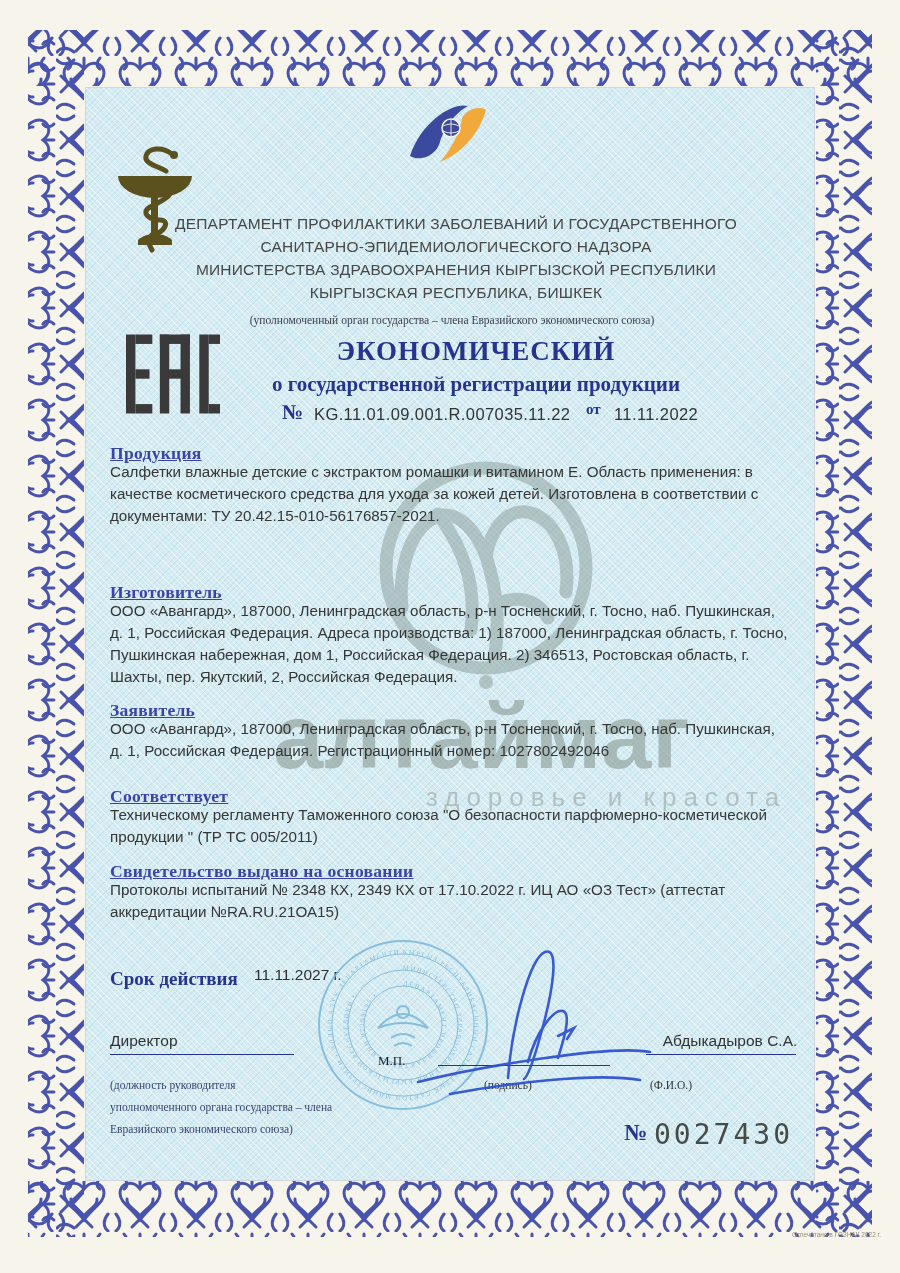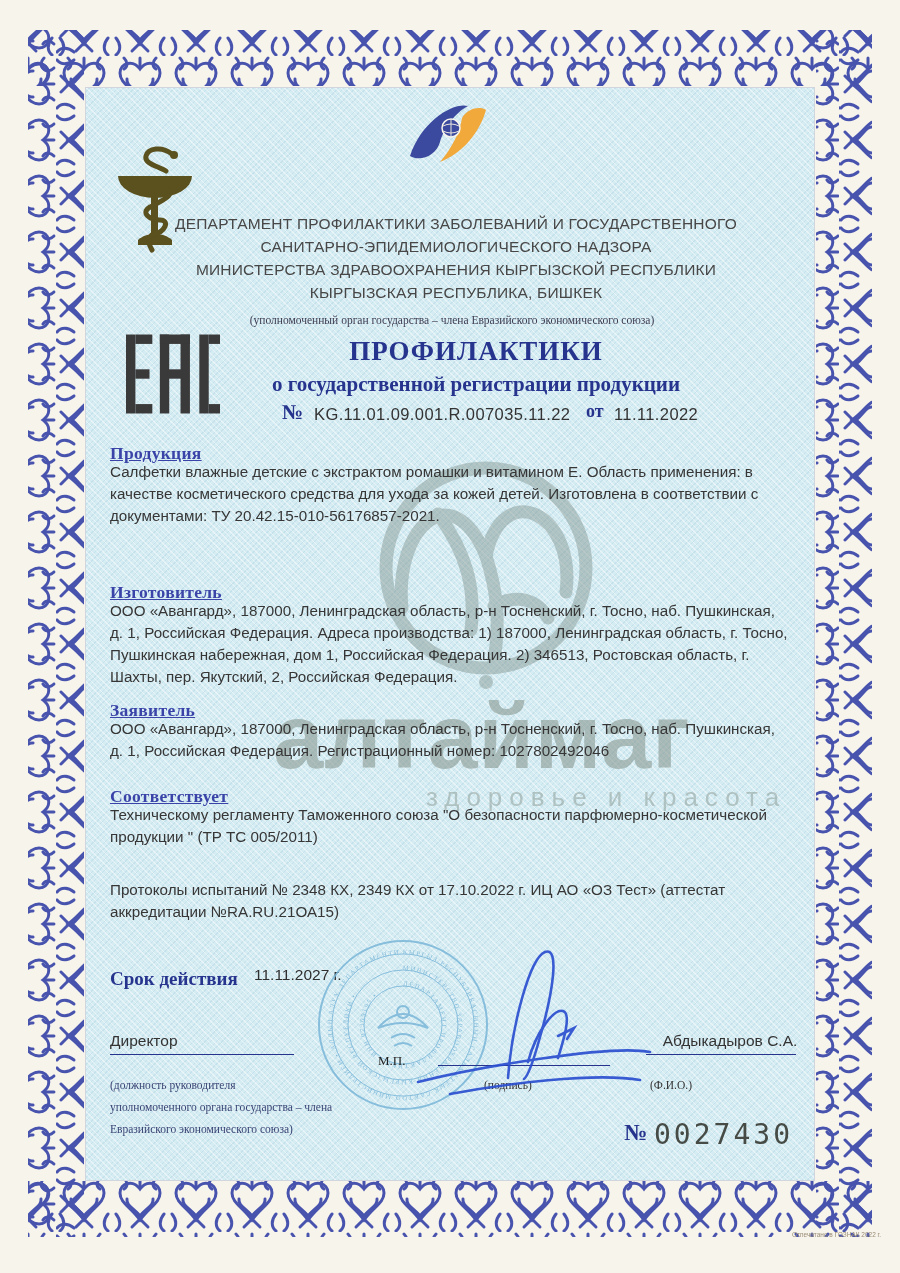--- a/index.html
+++ b/index.html
@@ -122,39 +122,40 @@
       <rect x="36" y="0" width="10" height="84"></rect>
         <rect x="58" y="0" width="10" height="84"></rect>
         <rect x="36" y="0" width="32" height="10"></rect>
         <rect x="44" y="37" width="16" height="10"></rect>
       <rect x="78" y="0" width="10" height="84"></rect>
         <rect x="88" y="0" width="12" height="10"></rect>
         <rect x="88" y="74" width="12" height="10"></rect>
     </g>
   </svg>
 
-  <div class="abs cert-title1 center z2">ПРОФИЛАКТИКИ</div>
+  <div class="abs cert-title1 center z2">ЭКОНОМИЧЕСКИЙ</div>
   <div class="abs cert-title2 center z2">о государственной регистрации продукции</div>
   <span class="abs numrow-label z2" style="left:196px;top:312px">№</span>
   <span class="abs numrow-value z2" style="left:228px;top:317px">KG.11.01.09.001.R.007035.11.22</span>
-  <span class="abs numrow-label z2" style="left:500px;top:313px;font-size:18px">от</span>
+  <span class="abs numrow-label z2" style="left:500px;top:313px;font-size:15px">от</span>
   <span class="abs numrow-value z2" style="left:528px;top:317px">11.11.2022</span>
 
   <div class="abs sec-head z2" style="left:24px;top:355px">Продукция</div>
   <div class="abs sec-body z2" style="left:24px;top:373px">Салфетки влажные детские с экстрактом ромашки и витамином Е. Область применения: в качестве косметического средства для ухода за кожей детей. Изготовлена в соответствии с документами: ТУ 20.42.15-010-56176857-2021.</div>
 
   <div class="abs sec-head z2" style="left:24px;top:494px">Изготовитель</div>
   <div class="abs sec-body z2" style="left:24px;top:512px">ООО «Авангард», 187000, Ленинградская область, р-н Тосненский, г. Тосно, наб. Пушкинская, д. 1, Российская Федерация. Адреса производства: 1) 187000, Ленинградская область, г. Тосно, Пушкинская набережная, дом 1, Российская Федерация. 2) 346513, Ростовская область, г. Шахты, пер. Якутский, 2, Российская Федерация.</div>
 
   <div class="abs sec-head z2" style="left:24px;top:612px">Заявитель</div>
   <div class="abs sec-body z2" style="left:24px;top:630px">ООО «Авангард», 187000, Ленинградская область, р-н Тосненский, г. Тосно, наб. Пушкинская, д. 1, Российская Федерация. Регистрационный номер: 1027802492046</div>
 
   <div class="abs sec-head z2" style="left:24px;top:698px">Соответствует</div>
   <div class="abs sec-body z2" style="left:24px;top:716px">Техническому регламенту Таможенного союза "О безопасности парфюмерно-косметической продукции " (ТР ТС 005/2011)</div>
 
+  <div class="abs sec-head z2" style="left:24px;top:773px">Свидетельство выдано на основании</div>
   <div class="abs sec-body z2" style="left:24px;top:791px">Протоколы испытаний № 2348 КХ, 2349 КХ от 17.10.2022 г. ИЦ АО «ОЗ Тест» (аттестат аккредитации №RA.RU.21ОА15)</div>
 
   <span class="abs validity-label z2" style="left:24px;top:880px">Срок действия</span>
   <span class="abs validity-value z2" style="left:168px;top:878px">11.11.2027 г.</span>
 
   <svg class="abs z3" style="left:230px;top:850px;opacity:.85" width="174" height="174" viewBox="0 0 174 174">
     <defs>
       <path id="arcOut" d="M87 16 A71 71 0 1 1 86.9 16"></path>
       <path id="arcMid" d="M87 32 A55 55 0 1 1 86.9 32"></path>
       <path id="arcIn" d="M87 48 A39 39 0 1 1 86.9 48"></path>

